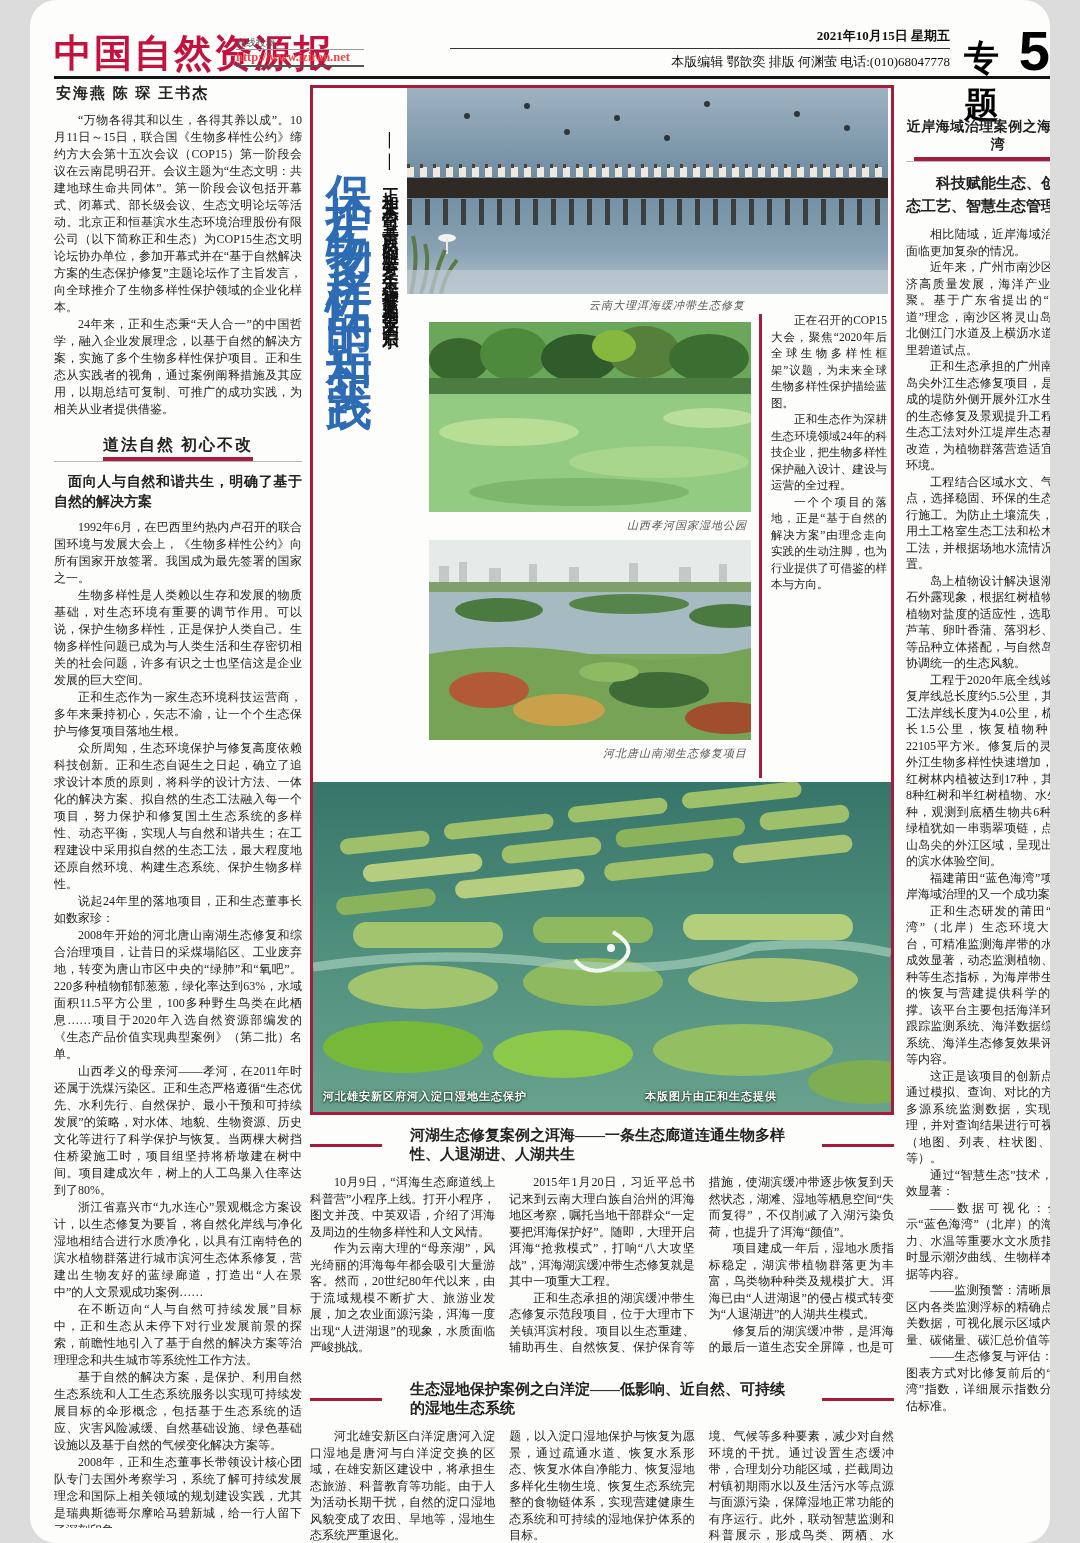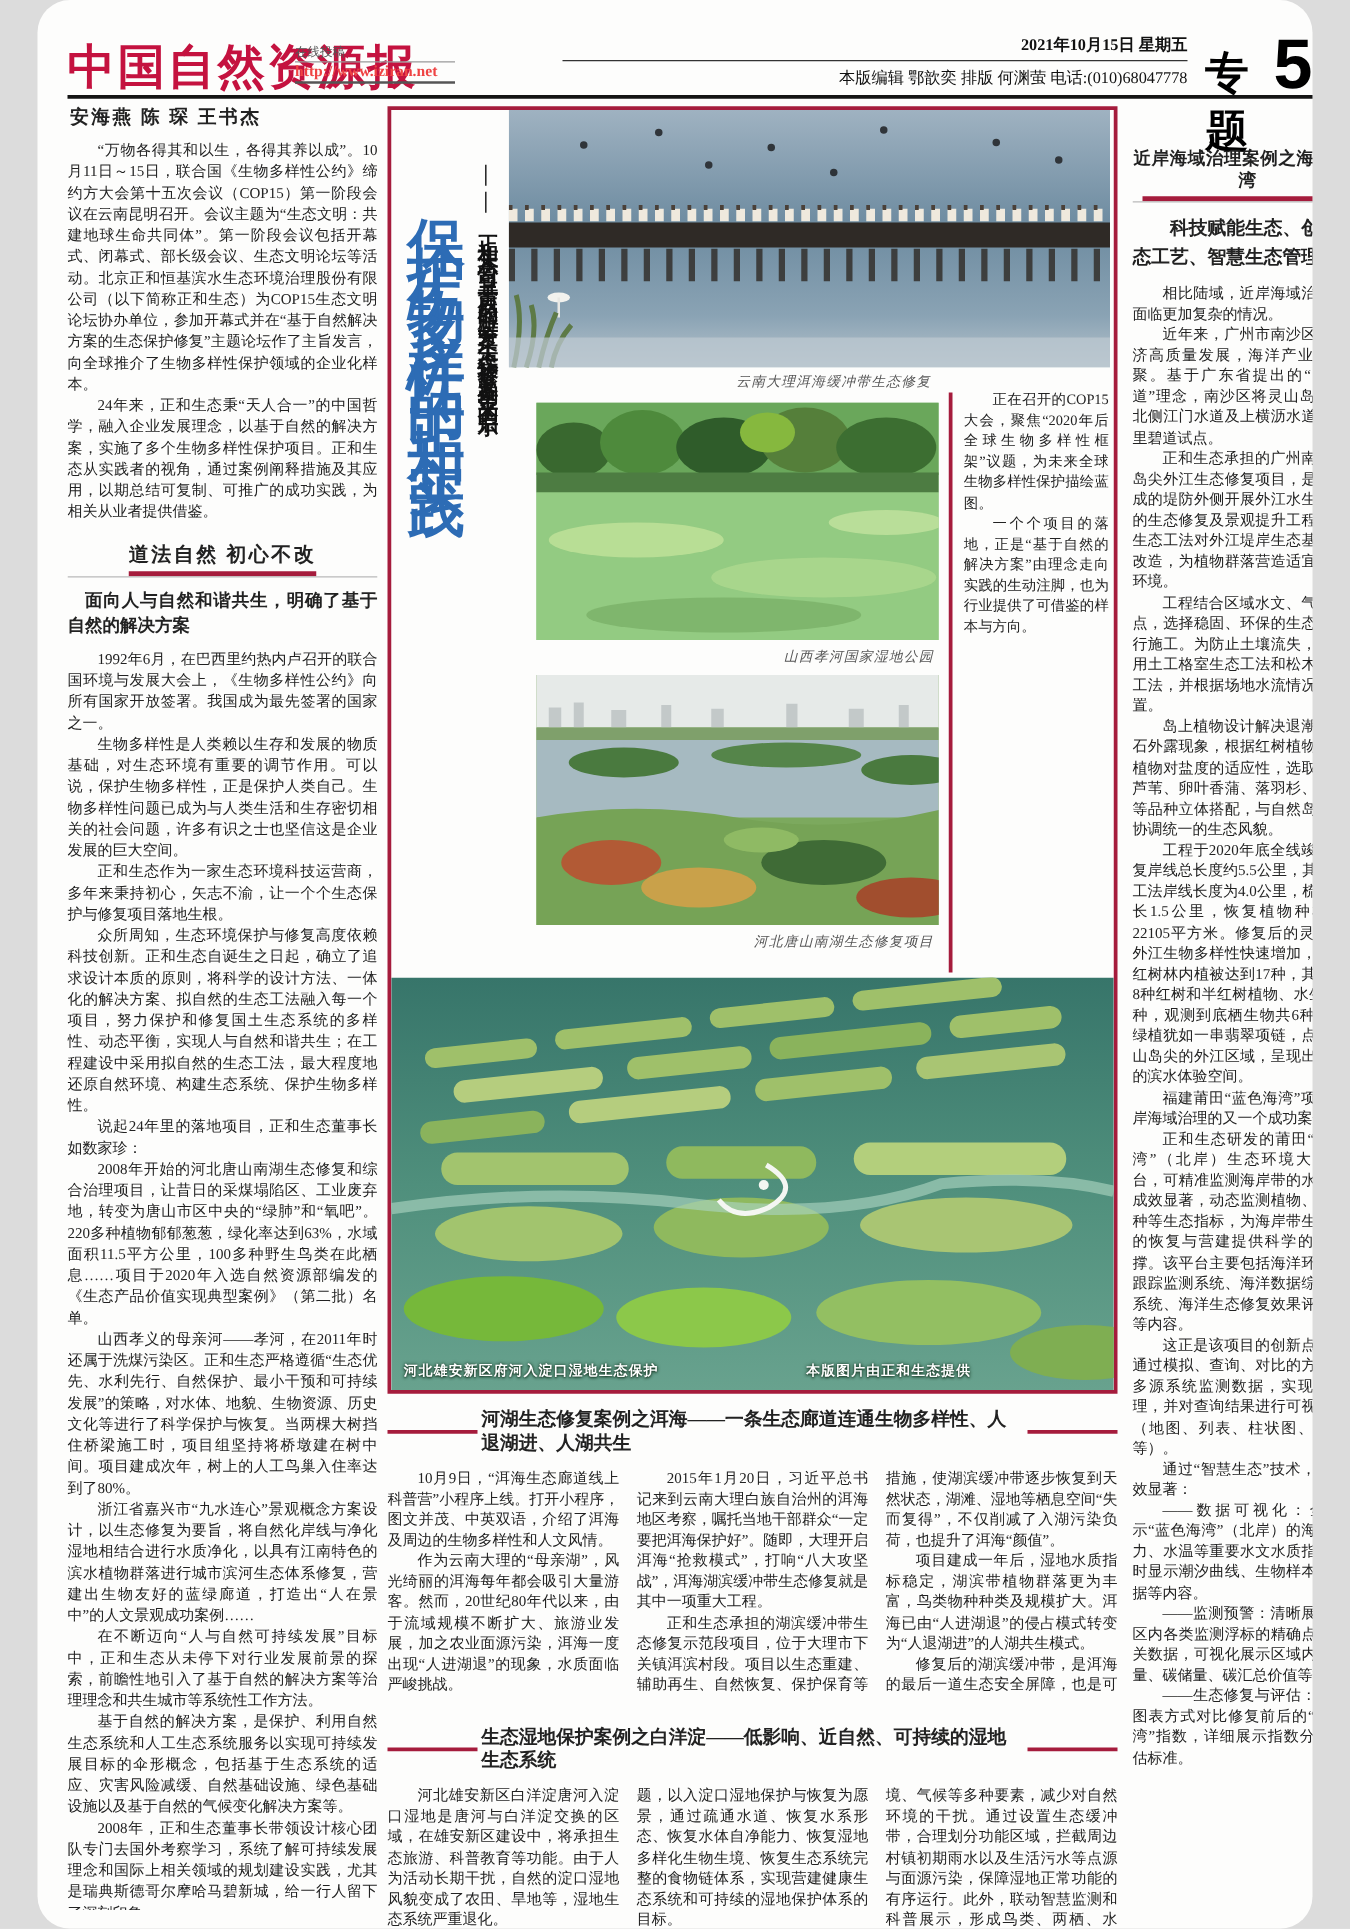--- a/index.html
+++ b/index.html
@@ -66,21 +66,21 @@
            font-family:"Liberation Sans","DejaVu Sans",sans-serif;}
   .kicker{margin-top:30px;font-weight:bold;font-size:14px;text-align:center;letter-spacing:0.5px;
       padding-bottom:7px;border-bottom:1px solid #b9b9b9;
       background:linear-gradient(#a51c3c,#a51c3c) no-repeat 50% 100%/168px 4px;}
   .r-subhead{font-weight:bold;font-size:15px;line-height:23px;margin:10px 0 8px;text-indent:2em;}
   .r-body{font-size:12px;line-height:16.5px;text-align:justify;}
   .r-body p{margin:0;text-indent:2em;}
 
   
   .bottom{left:280px;top:1122px;width:584px;}
-  .b-head{display:flex;align-items:center;justify-content:center;gap:3px;
+  .b-head{display:flex;align-items:center;justify-content:center;gap:28px;
           font-weight:bold;font-size:15px;margin:4px 0 10px;}
   .b-head .bar{flex:0 0 72px;height:3px;background:#a51c3c;}
   .b-cols{column-count:3;column-gap:14px;font-size:12px;line-height:16.5px;
           text-align:justify;overflow:hidden;}
   .b-cols p{margin:0;text-indent:2em;}
   .b-cols1{height:192px;}
   .b-cols2{height:152px;}
   .b-head2{margin-top:14px;}
 </style>
 </head>
@@ -203,20 +203,21 @@
         <ellipse cx="300" cy="178" rx="44" ry="16" fill="#a14e2e"></ellipse>
         <ellipse cx="180" cy="132" rx="30" ry="10" fill="#8fba64"></ellipse>
       </svg>
     </div>
     <div class="abs cap cap3">河北唐山南湖生态修复项目</div>
 
     <div class="abs divider-v"></div>
 
     <div class="abs narrowcol">
         <p>正在召开的COP15大会，聚焦“2020年后全球生物多样性框架”议题，为未来全球生物多样性保护描绘蓝图。</p>
+        <p>正和生态作为深耕生态环境领域24年的科技企业，把生物多样性保护融入设计、建设与运营的全过程。</p>
         <p>一个个项目的落地，正是“基于自然的解决方案”由理念走向实践的生动注脚，也为行业提供了可借鉴的样本与方向。</p>
       </div>
 
     <div class="abs photo aerial">
       <svg viewBox="0 0 578 330" preserveAspectRatio="none">
         <defs>
           <linearGradient id="aw" x1="0" y1="0" x2="0" y2="1">
             <stop offset="0" stop-color="#37756a"></stop>
               <stop offset="0.5" stop-color="#4f8f7c"></stop>
               <stop offset="1" stop-color="#68a28e"></stop>

